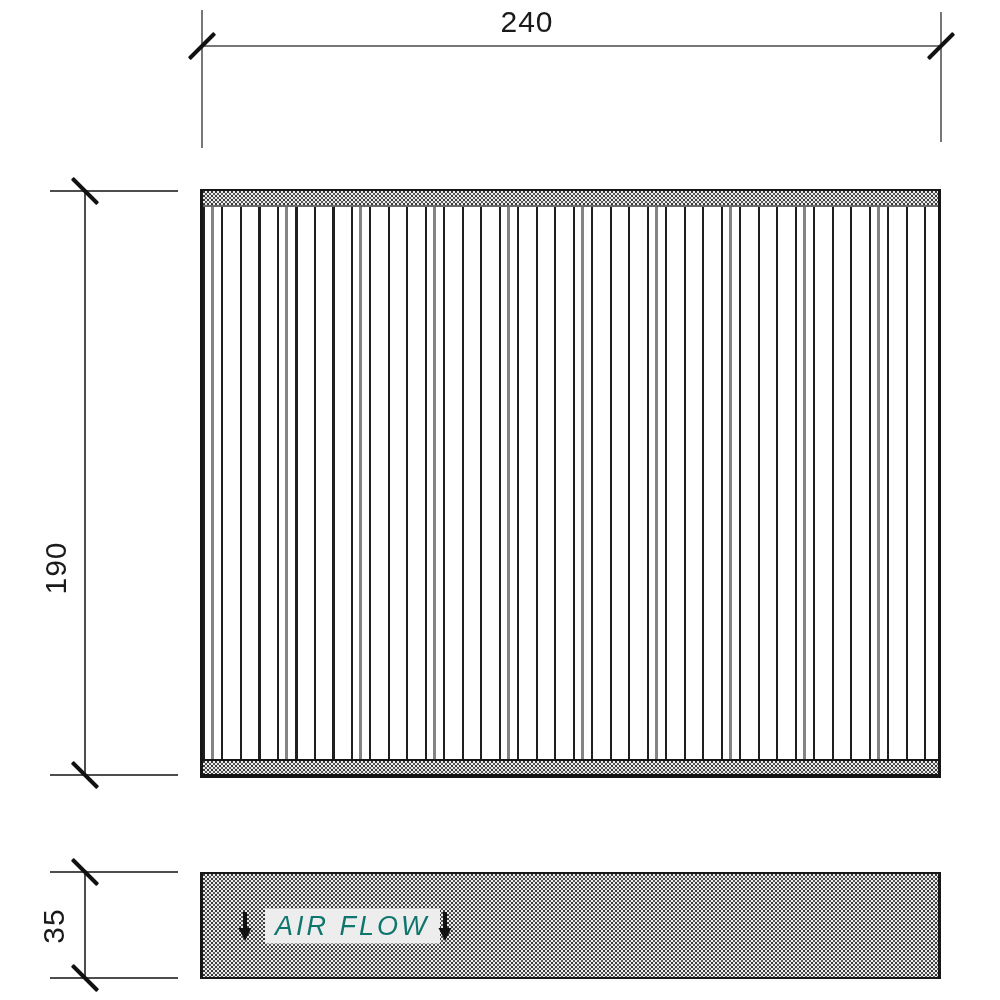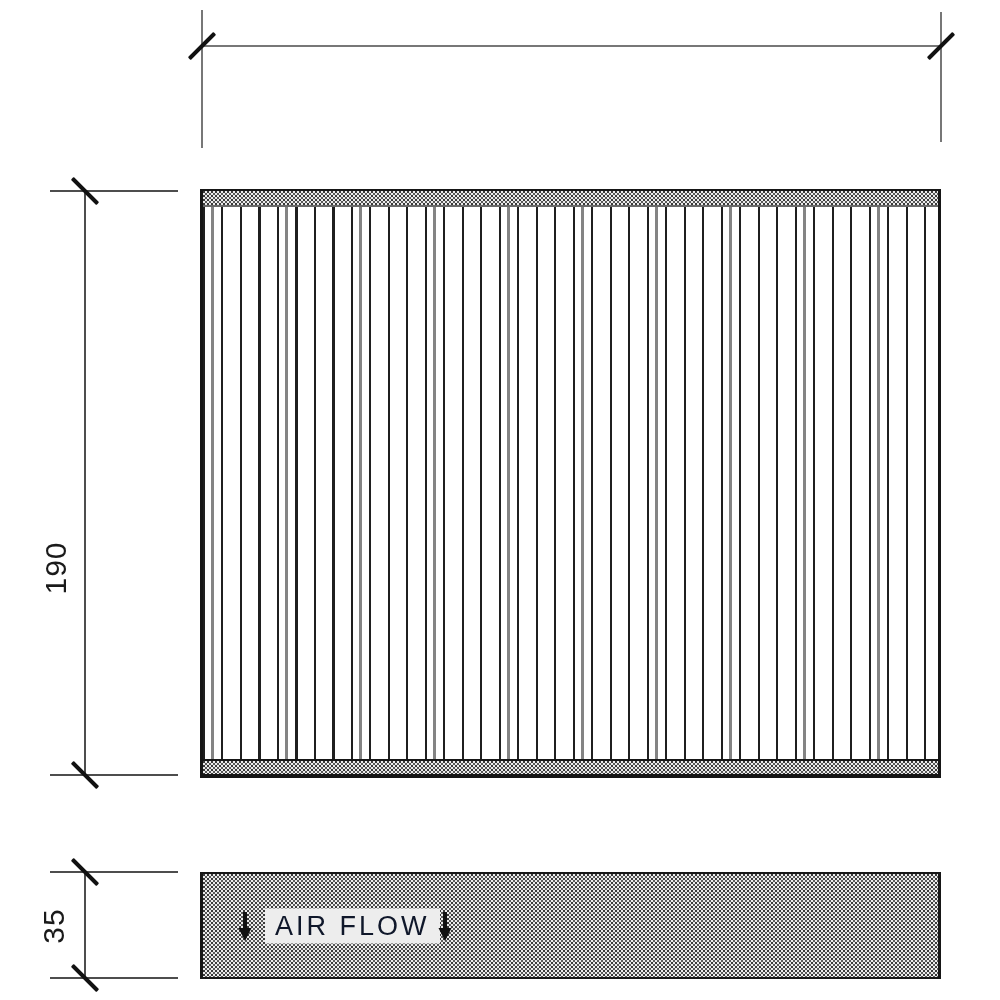--- a/index.html
+++ b/index.html
@@ -39,33 +39,34 @@
   }
   
   .sideview{
     position:absolute;left:200px;top:872px;width:741px;height:107px;
     border:2px solid #161616;border-left-width:3px;border-right-width:3px;
     box-sizing:border-box;
   }
   .sv-inner{position:relative;width:100%;height:100%;}
   .sv-label{
     position:absolute;top:50%;transform:translateY(-50%);
-    background:#ededed;padding:2px 10px;font-size:27px;color:#0f172a;white-space:nowrap;
+    background:#ededed;padding:2px 10px;font-size:27px;color:#0f766e;white-space:nowrap;font-style:italic;
   }
   .airflow-text{left:62px;letter-spacing:3px;}
   .origin-text{right:32px;letter-spacing:1px;}
   .arrow{position:absolute;top:50%;transform:translateY(-50%);}
   .arrow.left{left:34px;}
   .arrow.right{left:234px;}
 </style>
 </head>
 <body>
 
 <div class="canvas">
 
+  <div class="dimlabel" style="left:462px;top:5px;width:130px;">240</div>
   <div class="dimline" style="left:201px;top:10px;width:2px;height:138px;"></div>
   <div class="dimline" style="left:940px;top:12px;width:2px;height:130px;"></div>
   <div class="dimline" style="left:201px;top:45px;width:741px;height:2px;"></div>
   <div class="tick slash" style="left:184px;top:44px;"></div>
   <div class="tick slash" style="left:923px;top:44px;"></div>
 
   <div class="dimlabel vert" style="left:14px;top:553px;width:80px;height:30px;">190</div>
   <div class="dimline dark" style="left:50px;top:190px;width:128px;height:2px;"></div>
   <div class="dimline dark" style="left:50px;top:774px;width:128px;height:2px;"></div>
   <div class="dimline dark" style="left:84px;top:190px;width:2px;height:586px;"></div>

